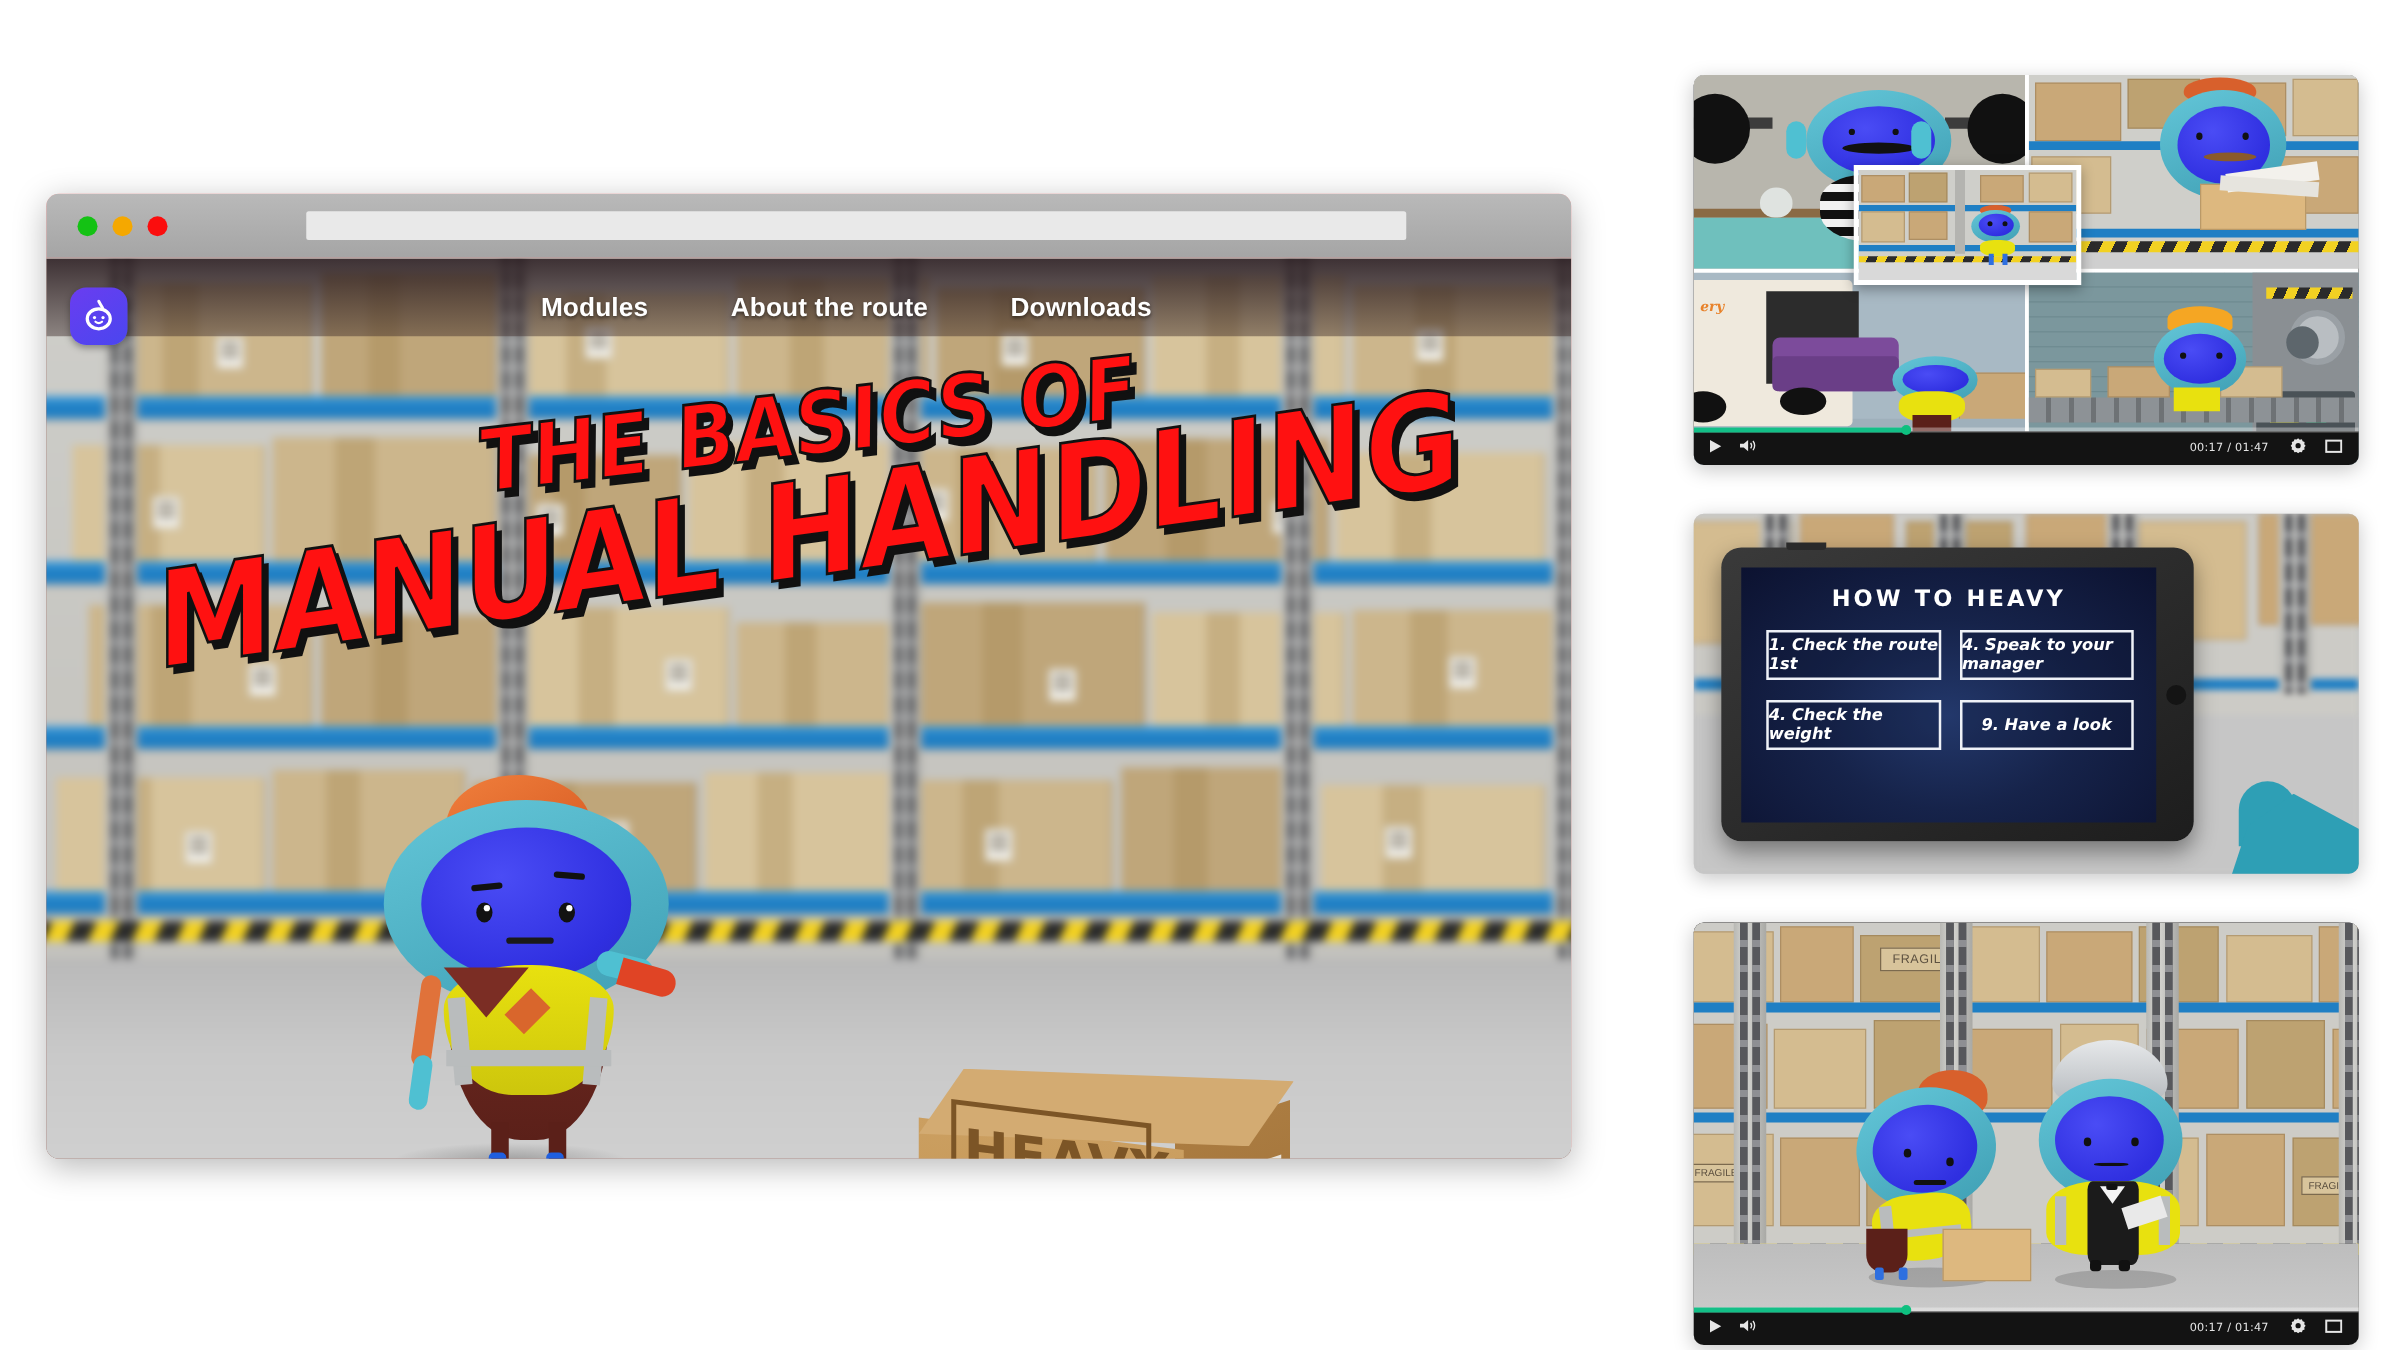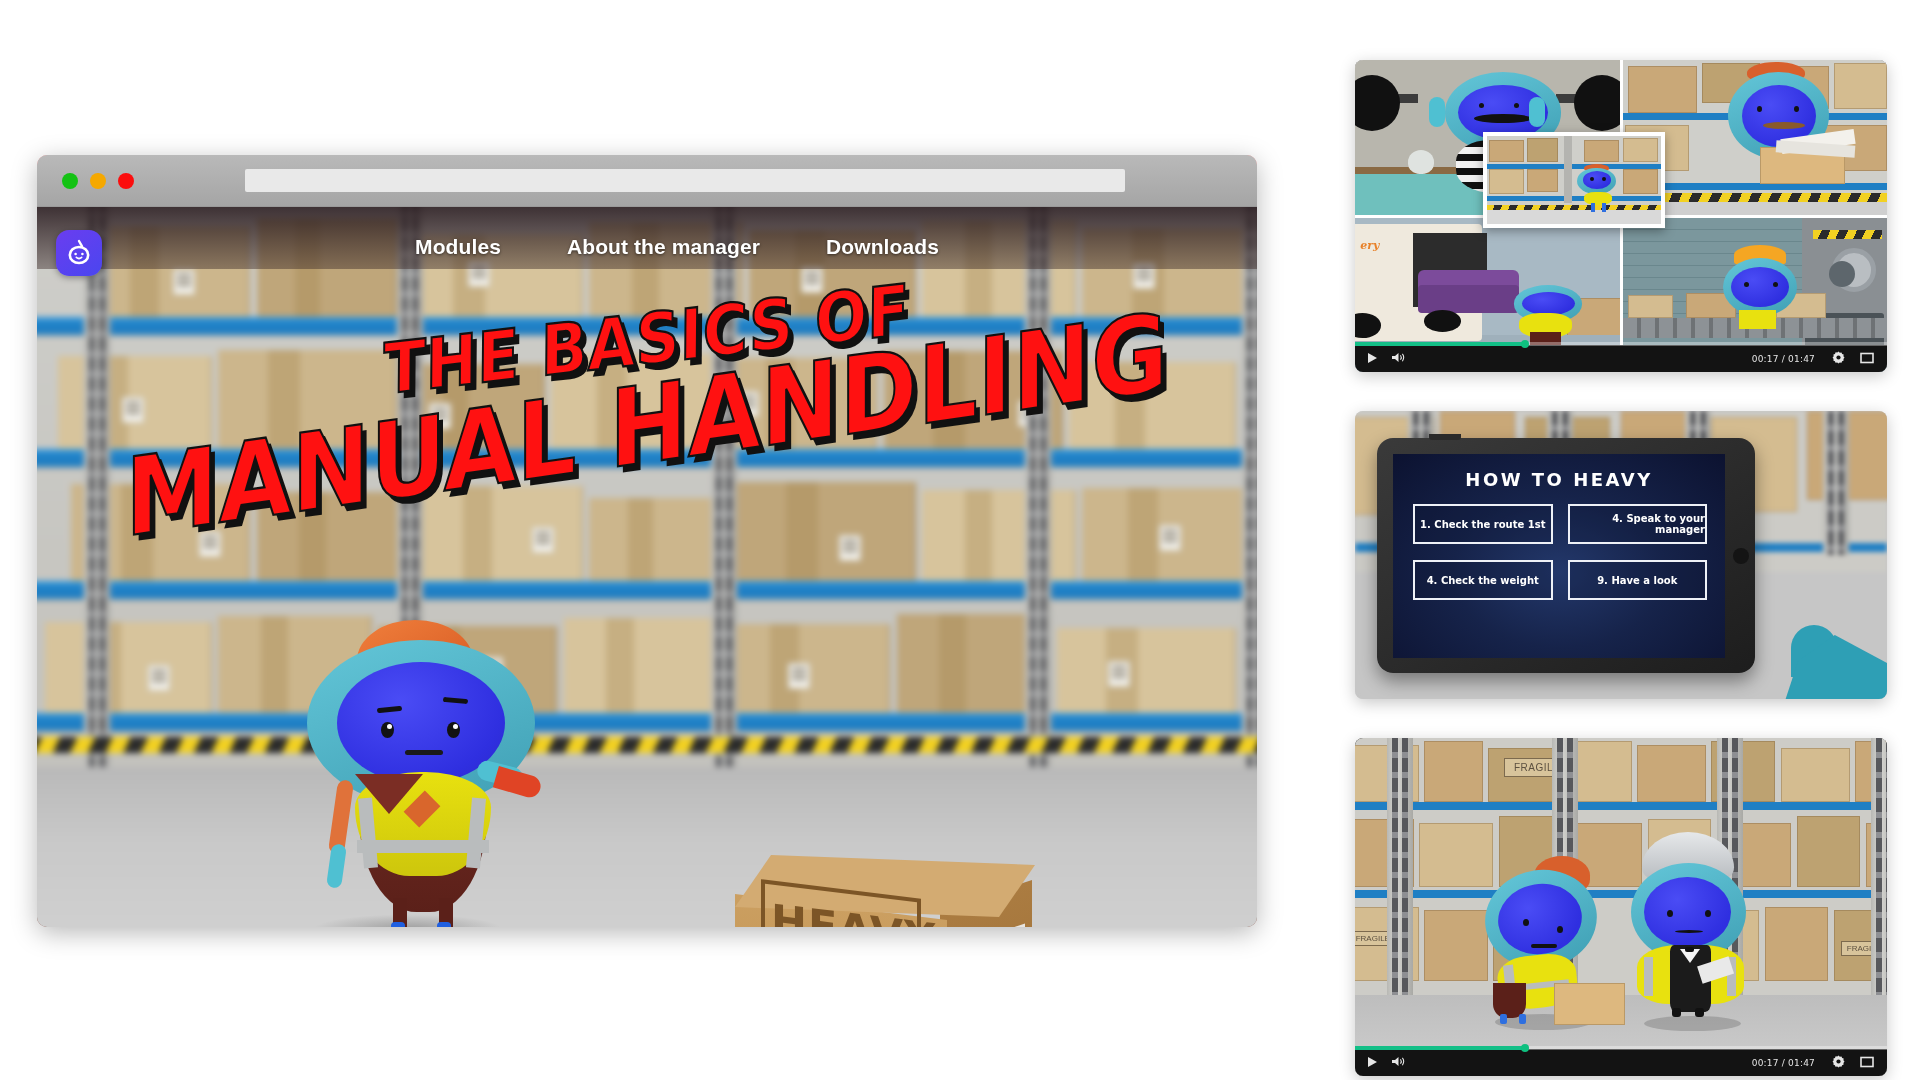--- a/index.html
+++ b/index.html
@@ -263,23 +263,24 @@
     color:#fff; font-size:18px; font-weight:700; letter-spacing:2.5px;
     font-family:"DejaVu Sans", sans-serif;
   }
   .ht-grid {
     position:absolute; left:20px; right:18px; top:50px;
     display:grid; grid-template-columns:1fr 1fr; gap:16px 15px;
   }
   .ht-opt {
     border:2px solid #eef1f7; height:40px;
     display:flex; align-items:center; justify-content:center;
-    color:#fff; font-size:10px; font-weight:700; text-align:right;
+    color:#fff; font-size:13px; font-weight:700; text-align:left;
     font-family:"DejaVu Sans", sans-serif; cursor:pointer;
     background: rgba(10,18,48,.25);
+    font-style: italic;
   }
   .tablet-hand {
     position:absolute; right:-4px; bottom:-8px; width:108px; height:72px;
     background:#2e9fb5;
     clip-path: polygon(48% 0, 100% 42%, 100% 100%, 0 100%, 14% 36%);
     border-radius: 28px 0 0 0;
   }
   .tablet-finger { position:absolute; right:50px; bottom:22px; width:46px;height:52px; border-radius:24px 24px 0 0; background:#2e9fb5; }
 
   
@@ -422,21 +423,21 @@
           <path d="M15 3 c1.4 2.6 2.4 4 3 5.2" stroke="#fff" stroke-width="2.4" fill="none" stroke-linecap="round"></path>
           <ellipse cx="15" cy="17" rx="9.2" ry="8" fill="none" stroke="#fff" stroke-width="2.6"></ellipse>
           <circle cx="11.6" cy="16" r="1.3" fill="#fff"></circle>
           <circle cx="18.4" cy="16" r="1.3" fill="#fff"></circle>
           <path d="M12.4 19.4 q2.6 2.2 5.2 0" stroke="#fff" stroke-width="1.8" fill="none" stroke-linecap="round"></path>
         </svg>
       </div>
 
       <nav class="nav">
         <span class="nav-item">Modules</span>
-        <span class="nav-item">About the manager</span>
+        <span class="nav-item">About the route</span>
         <span class="nav-item">Downloads</span>
       </nav>
 
       <div class="hero-title">
         <div><span class="title-l1">THE BASICS OF</span></div>
         <div><span class="title-l2">MANUAL HANDLING</span></div>
       </div>
 
 
       <div class="char" style="left:258px; top:415px; width:260px; height:320px;">

